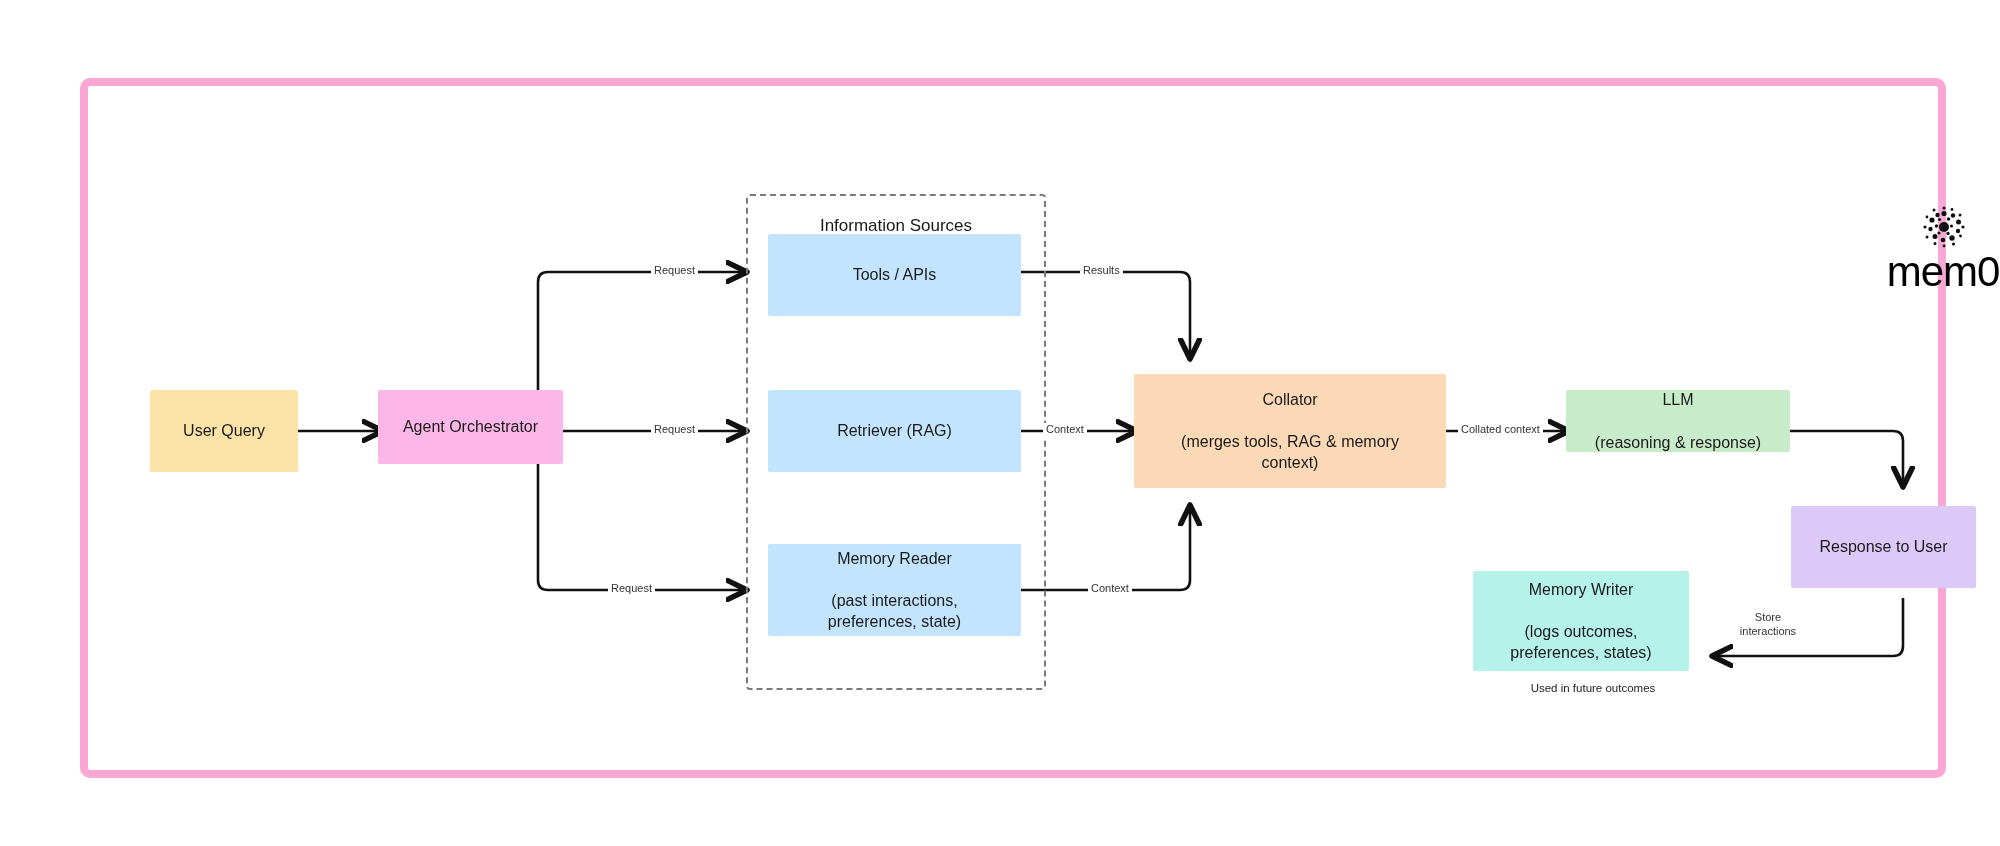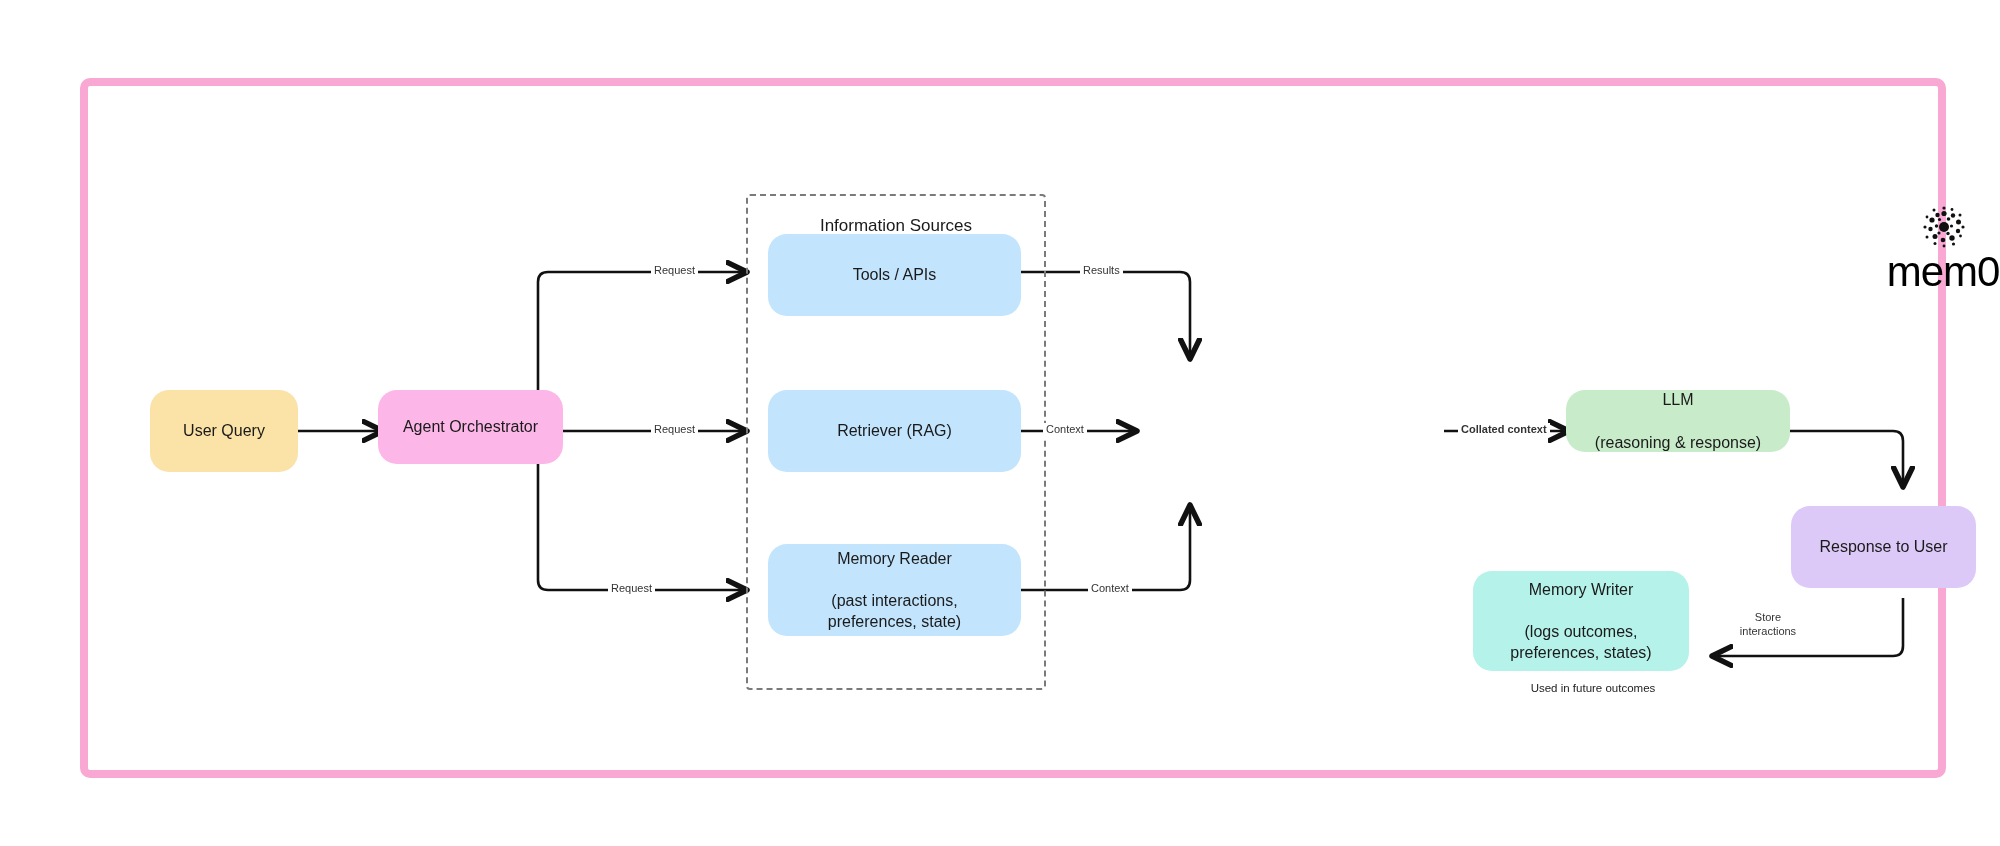--- a/index.html
+++ b/index.html
@@ -1,20 +1,20 @@
 <!DOCTYPE html>
 <html><head>
 <meta charset="utf-8">
 <style>
   html,body{margin:0;padding:0;background:#ffffff;}
   body{width:2000px;height:846px;font-family:"Liberation Sans",sans-serif;color:#1a1a1a;}
   #canvas{position:absolute;left:80px;top:78px;width:1866px;height:700px;
           border:8px solid #f9a8d4;border-radius:10px;background:#fff;box-sizing:border-box;}
   .node{position:absolute;display:flex;align-items:center;justify-content:center;
-        text-align:center;border-radius:19px;line-height:1.32;box-sizing:border-box;}
+        text-align:center;border-radius:2px;line-height:1.32;box-sizing:border-box;}
   .node span{display:block;padding:0 10px;}
   .group-box{position:absolute;border:2.5px dashed #7a7a7a;border-radius:4px;background:transparent;}
   .group-title{position:absolute;font-size:17px;color:#1a1a1a;text-align:center;width:100%;}
   .elabel{position:absolute;font-size:11px;color:#333;background:#fff;
           text-align:center;line-height:1.25;padding:0 3px;white-space:nowrap;}
   .elabel.two{white-space:normal;}
   .caption{position:absolute;font-size:11.5px;color:#222;text-align:center;}
   svg.edges{position:absolute;left:0;top:0;width:1866px;height:700px;overflow:visible;}
   #logo{position:absolute;left:1795px;top:118px;width:120px;height:90px;}
   #logo .wordmark{position:absolute;left:0;top:44px;width:120px;text-align:center;
@@ -66,20 +66,26 @@
     <span>Retriever (RAG)</span>
   </div>
 
   <div class="node" style="left:680px;top:458px;width:253px;height:92px;background:#c2e4fd;font-size:16px;">
     <span>
       <span>Memory Reader</span><br>
       <span>(past interactions, preferences, state)</span>
     </span>
   </div>
 
+  <div class="node" style="left:1046px;top:288px;width:312px;height:114px;background:#fbd9b6;font-size:16px;">
+    <span>
+      <span>Collator</span><br>
+      <span>(merges tools, RAG &amp; memory context)</span>
+    </span>
+  </div>
 
   <div class="node" style="left:1478px;top:304px;width:224px;height:62px;background:#c8ecca;font-size:16px;">
     <span>
       <span>LLM</span><br>
       <span>(reasoning &amp; response)</span>
     </span>
   </div>
 
   <div class="node" style="left:1703px;top:400px;width:185px;height:82px;background:#dcc9f8;font-size:16px;margin-top:20px;">
     <span>Response to User</span>
@@ -92,21 +98,21 @@
     </span>
   </div>
 
   <div class="elabel" style="left:563px;top:178px;">Request</div>
   <div class="elabel" style="left:563px;top:337px;">Request</div>
   <div class="elabel" style="left:520px;top:496px;">Request</div>
 
   <div class="elabel" style="left:992px;top:178px;">Results</div>
   <div class="elabel" style="left:955px;top:337px;">Context</div>
   <div class="elabel" style="left:1000px;top:496px;">Context</div>
-  <div class="elabel" style="left:1370px;top:337px;font-weight:bold;">Collated context</div>
+  <div class="elabel" style="left:1370px;top:337px;">Collated context</div>
 
   <div class="elabel two" style="left:1640px;top:525px;width:74px;">
     <span>Store</span>
     <span>interactions</span>
   </div>
 
   <div class="caption" style="left:1385px;top:596px;width:240px;">Used in future outcomes</div>
 
   <div id="logo">
     <svg width="54" height="54" viewBox="0 0 54 54">

